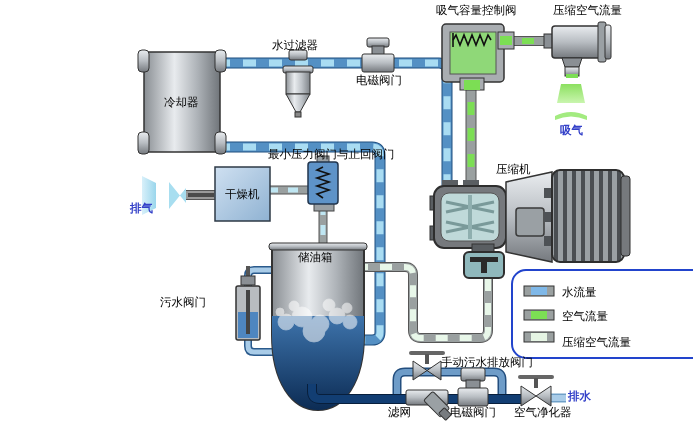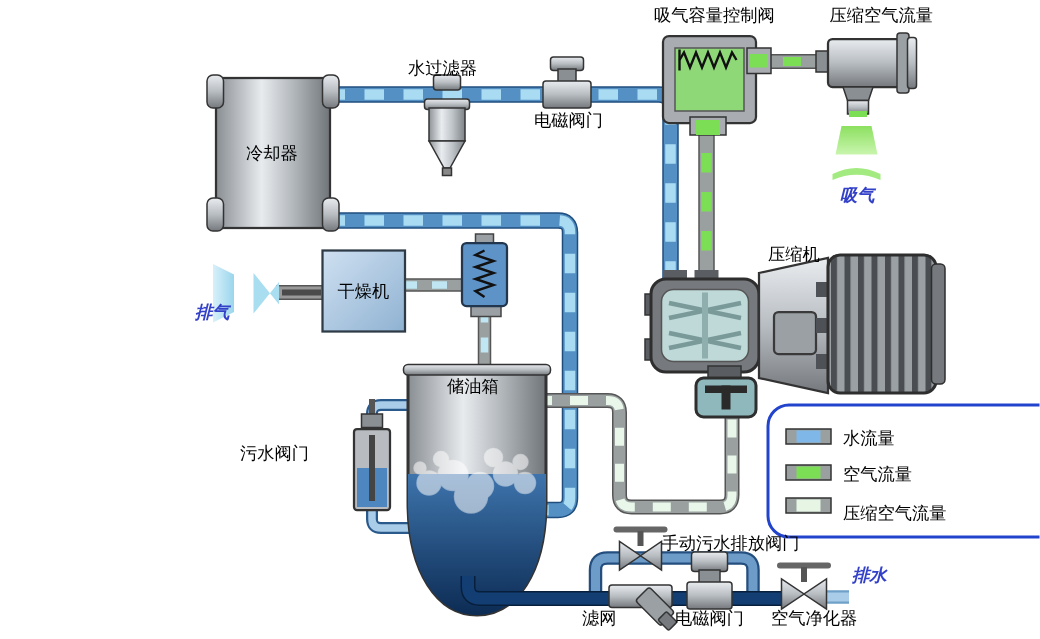--- a/index.html
+++ b/index.html
@@ -1,20 +1,20 @@
 <!DOCTYPE html>
 <html><head>
 <meta charset="utf-8">
 <style>
   html,body{margin:0;padding:0;background:#fff;}
   .stage{position:relative;width:693px;height:426px;background:#fff;overflow:hidden;
          font-family:"DejaVu Sans",sans-serif;margin-left:32px;}
   .stage svg{position:absolute;left:0;top:0;}
   .lbl{position:absolute;font-size:11.5px;line-height:1.1;color:#000;white-space:nowrap;}
-  .lbl.blue{color:#3340C8;font-weight:bold;font-style:italic;}
+  .lbl.blue{color:#3340C8;font-weight:bold;}
 </style>
 </head>
 <body>
 
 <div class="stage">
 <svg width="693" height="426" viewBox="0 0 693 426">
   <defs>
     <linearGradient id="gMetalH" x1="0" y1="0" x2="1" y2="0">
       <stop offset="0" stop-color="#8E9398"></stop>
           <stop offset="0.35" stop-color="#E9ECEF"></stop>
@@ -276,26 +276,27 @@
     </g>
   </g>
 </svg>
 
 <span class="lbl" style="left:404px;top:4px">吸气容量控制阀</span>
 <span class="lbl" style="left:521px;top:4px">压缩空气流量</span>
 <span class="lbl blue" style="left:528px;top:124px">吸气</span>
 <span class="lbl" style="left:240px;top:39px">水过滤器</span>
 <span class="lbl" style="left:324px;top:74px">电磁阀门</span>
 <span class="lbl" style="left:132px;top:96px">冷却器</span>
-<span class="lbl" style="left:480px;top:163px">压缩机</span>
+<span class="lbl" style="left:236px;top:148px">最小压力阀门与止回阀门</span>
+<span class="lbl" style="left:464px;top:163px">压缩机</span>
 <span class="lbl" style="left:193px;top:188px">干燥机</span>
 <span class="lbl blue" style="left:98px;top:202px">排气</span>
 <span class="lbl" style="left:266px;top:251px">储油箱</span>
 <span class="lbl" style="left:128px;top:296px">污水阀门</span>
 <span class="lbl" style="left:409px;top:356px">手动污水排放阀门</span>
 <span class="lbl" style="left:356px;top:406px">滤网</span>
 <span class="lbl" style="left:418px;top:406px">电磁阀门</span>
 <span class="lbl" style="left:482px;top:406px">空气净化器</span>
-<span class="lbl blue" style="left:536px;top:377px">排水</span>
+<span class="lbl blue" style="left:536px;top:390px">排水</span>
 <span class="lbl" style="left:530px;top:286px">水流量</span>
 <span class="lbl" style="left:530px;top:310px">空气流量</span>
 <span class="lbl" style="left:530px;top:336px">压缩空气流量</span>
 </div>
 
 </body></html>

